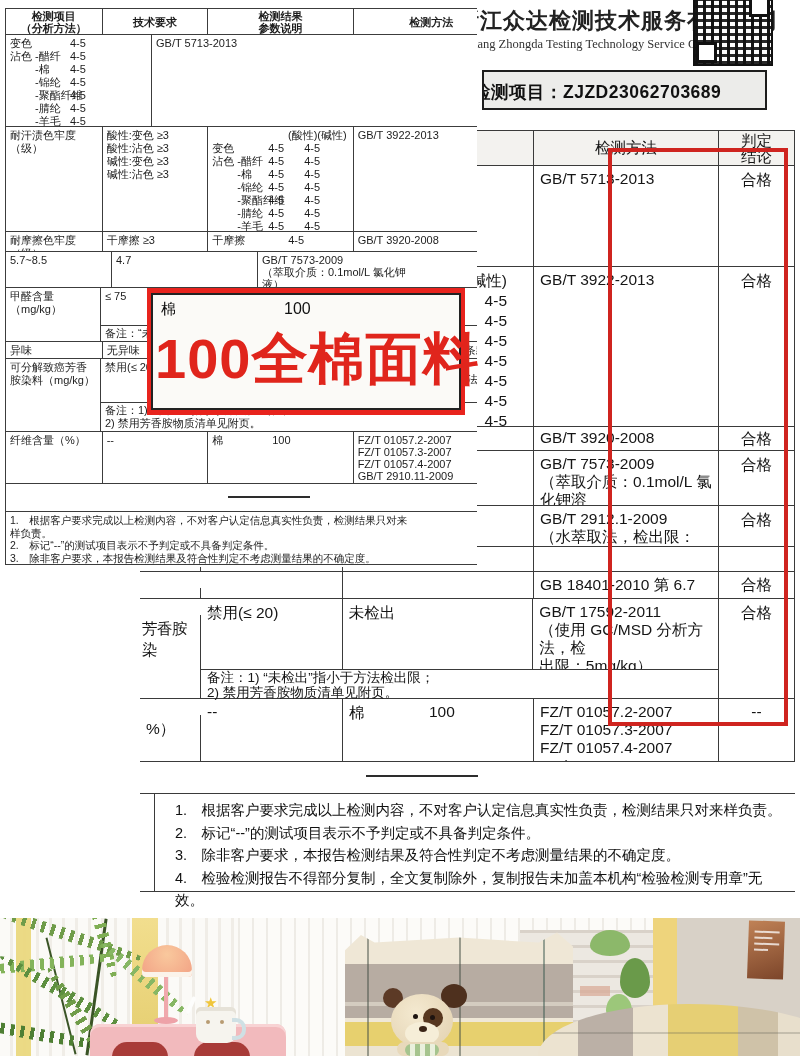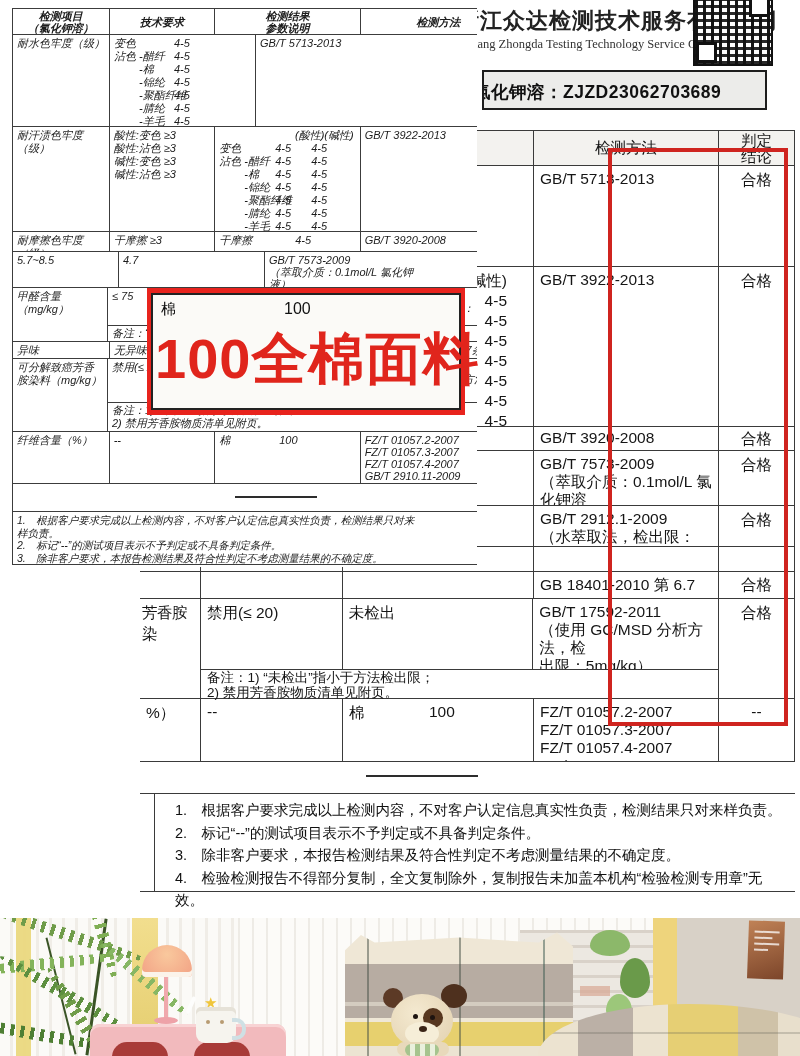--- a/index.html
+++ b/index.html
@@ -20,42 +20,42 @@
   .qr .finder.bl{left:1px;bottom:1px;}
   .report-no-box{position:absolute;left:482px;top:70px;width:285px;height:40px;background:#ececea;
                  border:2px solid #1d1d1d;box-sizing:border-box;overflow:hidden;}
   .report-no-box span{display:block;margin-left:-11px;padding-top:8px;font-size:17.5px;
                  font-weight:bold;letter-spacing:.5px;white-space:nowrap;color:#111;}
 
   .btable{position:absolute;left:140px;top:130px;width:655px;border-top:1.5px solid #3a3a3a;
           box-sizing:border-box;font-size:15.5px;color:#151515;}
   .brow{display:flex;border-bottom:1.5px solid #3a3a3a;box-sizing:border-box;}
   .bc{border-right:1.5px solid #3a3a3a;padding:4px 6px;box-sizing:border-box;overflow:hidden;}
-  .b1{width:61px;}.b2{width:142px;}.b3{width:191px;}.b4{width:185px;}
+  .b1{width:61px;margin-top:16px;}.b2{width:142px;}.b3{width:191px;}.b4{width:185px;}
   .b5{width:76px;border-right:1.5px solid #3a3a3a;text-align:center;}
   .bhead{background:#f3f2ef;}
   .bhead .b4{text-align:center;padding-top:7px;}
   .bhead .b5{line-height:16px;padding-top:2px;}
   .alkaline{ text-align:right;padding-right:26px;line-height:20px;}
   .bstack{width:518px;box-sizing:border-box;border-right:1.5px solid #3a3a3a;}
   .bstack .btop{display:flex;height:70px;}
   .bstack .btop .bc:last-child{border-right:none;}
   .bnotes{border-top:1.5px solid #3a3a3a;height:30px;font-size:13.5px;line-height:15px;
           padding:0 6px;box-sizing:border-box;}
   .dashline{width:112px;height:2px;background:#2d2d2d;margin:13px 0 0 226px;}
   .notes-row{display:flex;}
   .notes-spacer{width:15px;border-right:1.5px solid #3a3a3a;box-sizing:border-box;}
   .notes-body{flex:1;padding:5px 10px 0 20px;font-size:14.5px;line-height:22.5px;color:#101010;}
   .mline{line-height:18px;}
 
   
   .small-layer{position:absolute;left:0;top:0;width:477px;height:567px;background:#fff;
                overflow:hidden;z-index:10;}
-  .stable{position:absolute;left:12px;top:8px;width:505px;border:1.2px solid #3c3c3c;
-          box-sizing:border-box;font-size:11px;color:#1c1c1c;font-style:italic;}
+  .stable{position:absolute;left:5px;top:8px;width:505px;border:1.2px solid #3c3c3c;
+          box-sizing:border-box;font-size:11px;color:#1c1c1c;}
   .srow{display:flex;border-bottom:1px solid #3c3c3c;box-sizing:border-box;}
   .srow:last-child{border-bottom:none;}
   .sc{border-right:1px solid #3c3c3c;padding:2px 4px;box-sizing:border-box;overflow:hidden;
       line-height:13px;}
   .s1{width:97px;}.s2{width:106px;}.s3{width:146px;}.s4{width:156px;border-right:none;}
   .shead .sc{text-align:center;font-weight:bold;line-height:12px;padding-top:1px;}
   .kv{display:flex;}
   .kv .k{width:60px;white-space:nowrap;}
   .kv .a{width:40px;}
   .kv3 .k{width:56px;white-space:nowrap;}
@@ -153,21 +153,21 @@
 <div id="canvas">
 
   <div class="big-layer">
     <div class="company-cn">浙江众达检测技术服务有限公司</div>
     <div class="company-en">Zhejiang Zhongda Testing Technology Service Co.,Ltd</div>
     <div class="qr">
       <div class="finder tr"></div>
       <div class="finder bl"></div>
     </div>
     <div class="report-no-box">
-      <span>氯化钾溶：ZJZD23062703689</span>
+      <span>检测项目：ZJZD23062703689</span>
     </div>
 
     <div class="btable">
 
       <div class="brow bhead" style="height:35px">
         <div class="bc b1"></div>
         <div class="bc b2"></div>
         <div class="bc b3"></div>
         <div class="bc b4">检测方法</div>
         <div class="bc b5">
@@ -301,32 +301,31 @@
       </div>
     </div>
   </div>
 
   <div class="small-layer">
     <div class="stable">
 
       <div class="srow shead" style="height:26px">
         <div class="sc s1">
           <div>检测项目</div>
-          <div>（氯化钾溶）</div>
+          <div>（分析方法）</div>
         </div>
         <div class="sc s2" style="padding-top:7px">技术要求</div>
         <div class="sc s3">
           <div>检测结果</div>
           <div>参数说明</div>
         </div>
         <div class="sc s4" style="padding-top:7px">检测方法</div>
       </div>
 
       <div class="srow" style="height:92px">
-        <div class="sc s1">耐水色牢度（级）</div>
         <div class="sc s3">
           <div class="kv">
               <span class="k">变色</span>
               <span class="a">4-5</span>
             </div>
           <div class="kv">
               <span class="k">沾色 -醋纤</span>
               <span class="a">4-5</span>
             </div>
           <div class="kv">

